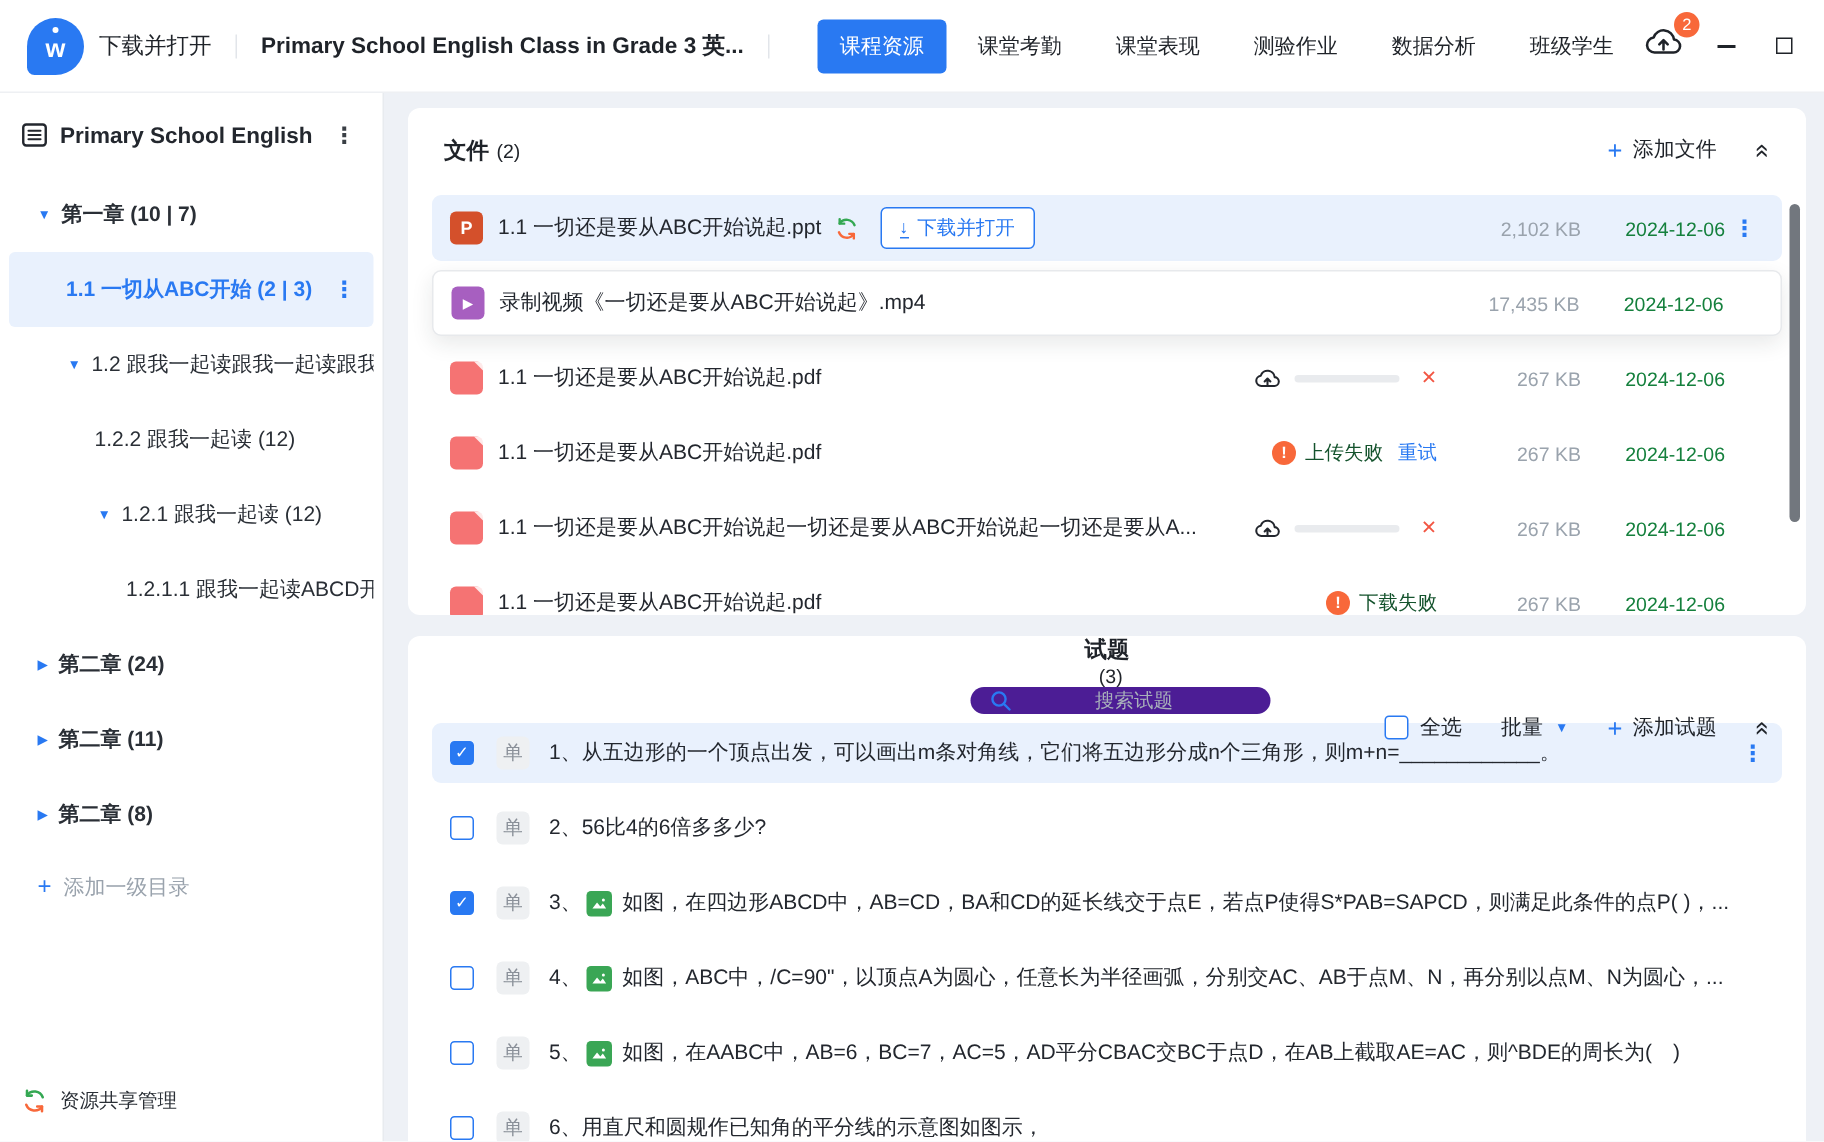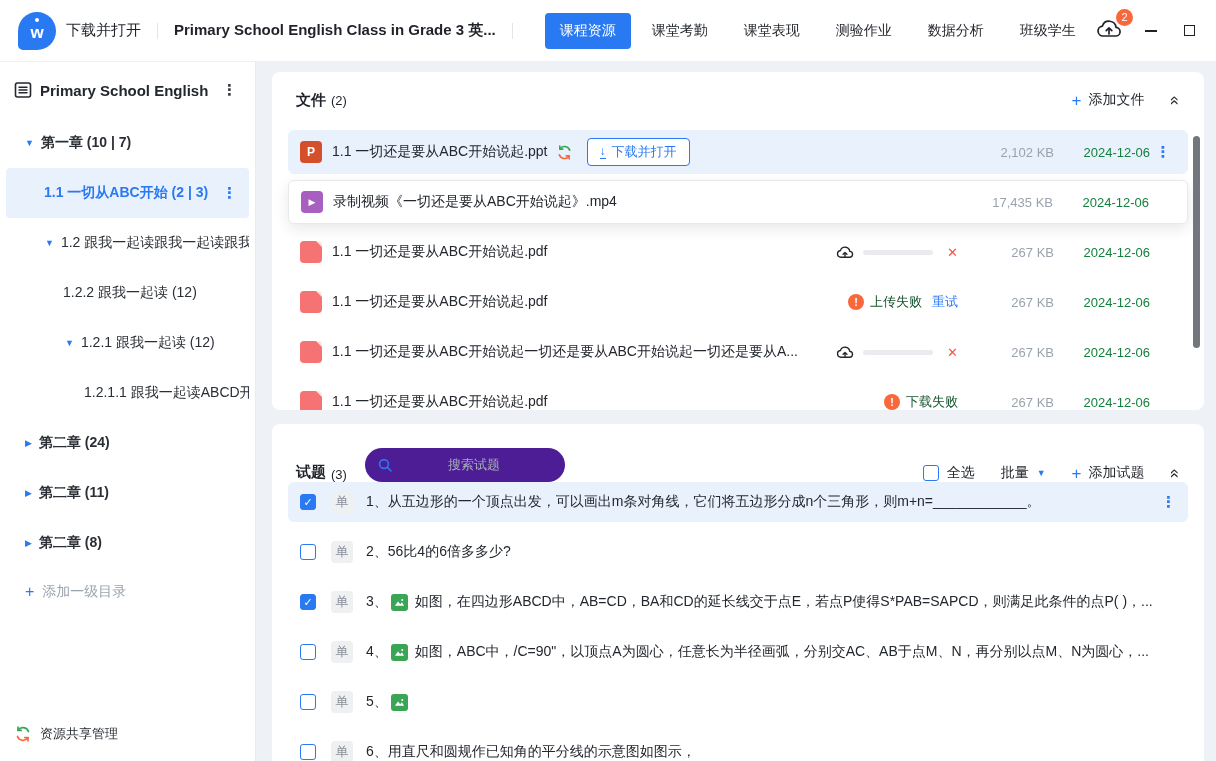--- a/index.html
+++ b/index.html
@@ -78,21 +78,21 @@
   .bar { width:70px; height:5px; background:#e9ebee; border-radius:3px; margin-left:9px; overflow:hidden; }
   .bar-fill { height:100%; background:#34a853; border-radius:3px; }
   .cancel-x { color:#f25643; margin-left:14px; font-size:13px; font-weight:700; cursor:pointer; }
   .fail-group { display:flex; align-items:center; margin-right:16px; }
   .warn { width:16px; height:16px; border-radius:50%; background:#f8683a; color:#fff; font-size:11px; font-weight:700; display:flex; align-items:center; justify-content:center; flex:none; }
   .fail-text { color:#14532d; font-size:13px; margin-left:6px; }
   .retry { color:#2979f2; font-size:13px; margin-left:10px; cursor:pointer; }
   .fscroll { position:absolute; right:4px; top:64px; width:7px; height:212px; background:#72777e; border-radius:4px; cursor:pointer; }
 
   
-  .q-header { height:58px; display:flex; align-items:flex-end; padding:0 24px; }
+  .q-header { height:58px; display:flex; align-items:center; padding:0 24px;flex-direction:column; }
   .search-pill { margin-left:18px; width:200px; height:34px; background:#4c1d95; border-radius:17px; display:flex; align-items:center; padding:0 13px; cursor:text;gap:48px; }
   .search-ph { color:#a8b0ba; font-size:13px; margin-left:8px; }
   .chk { width:16px; height:16px; border:1.5px solid #2979f2; border-radius:3px; background:#fff; flex:none; cursor:pointer; }
   .chk.checked { background:#2979f2; border-color:#2979f2; color:#fff; display:flex; align-items:center; justify-content:center; font-size:11px; line-height:1; }
   .hr-group { display:flex; align-items:center; gap:8px; font-size:14px; color:#1f2329; cursor:pointer; }
   .dd-caret { color:#2979f2; font-size:9px; }
   .q-rows { padding:0 16px; }
   .q-row { height:40px; border-radius:6px; display:flex; align-items:center; padding:0 12px; margin-bottom:10px; }
   .q-row.selected { background:#e9f1fd; }
   .q-check { margin-right:15px; }
@@ -390,20 +390,21 @@
         <div class="q-row">
           <span class="chk q-check"></span>
           <span class="q-tag">单</span>
           <span class="q-num">5、</span>
           <span class="q-img">
             <svg width="11" height="11" viewBox="0 0 12 12">
                 <path d="M1 9.5 4.4 5l2.4 3 1.8-2.2L11 9.5z" fill="#fff"></path>
                 <circle cx="9" cy="3.2" r="1.1" fill="#fff"></circle>
               </svg>
           </span>
+          <span class="q-text">如图，在AABC中，AB=6，BC=7，AC=5，AD平分CBAC交BC于点D，在AB上截取AE=AC，则^BDE的周长为(　)</span>
         </div>
 
         <div class="q-row">
           <span class="chk q-check"></span>
           <span class="q-tag">单</span>
           <span class="q-num">6、</span>
           <span class="q-text">用直尺和圆规作已知角的平分线的示意图如图示，</span>
         </div>
 
       </div>

